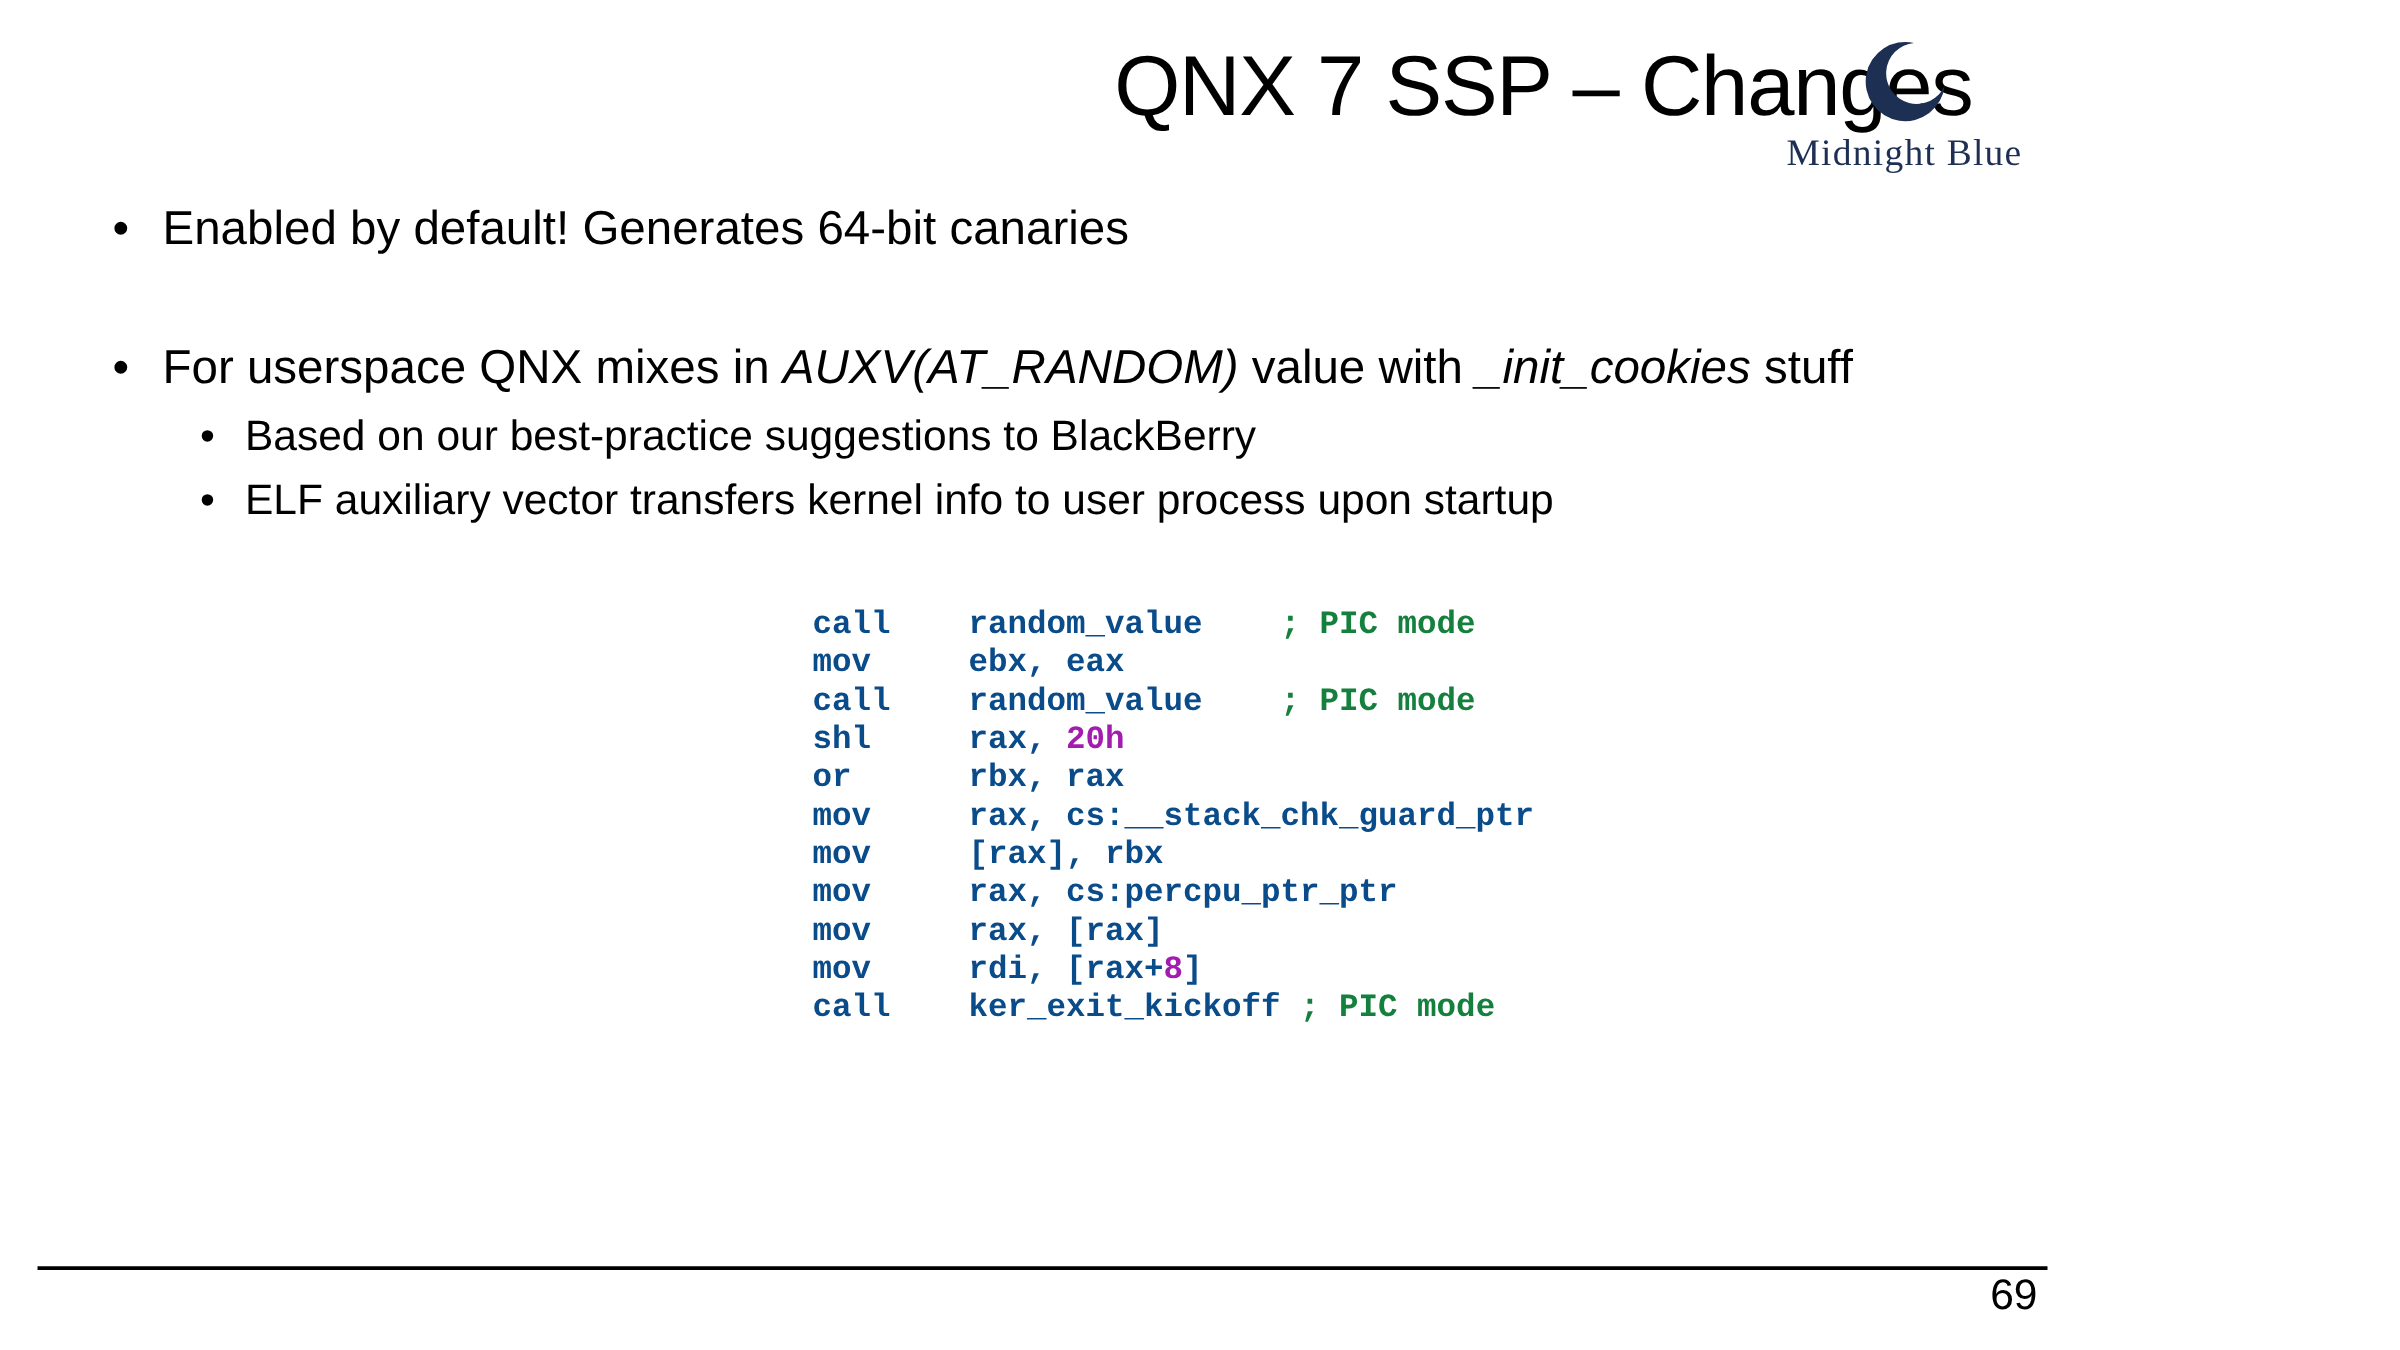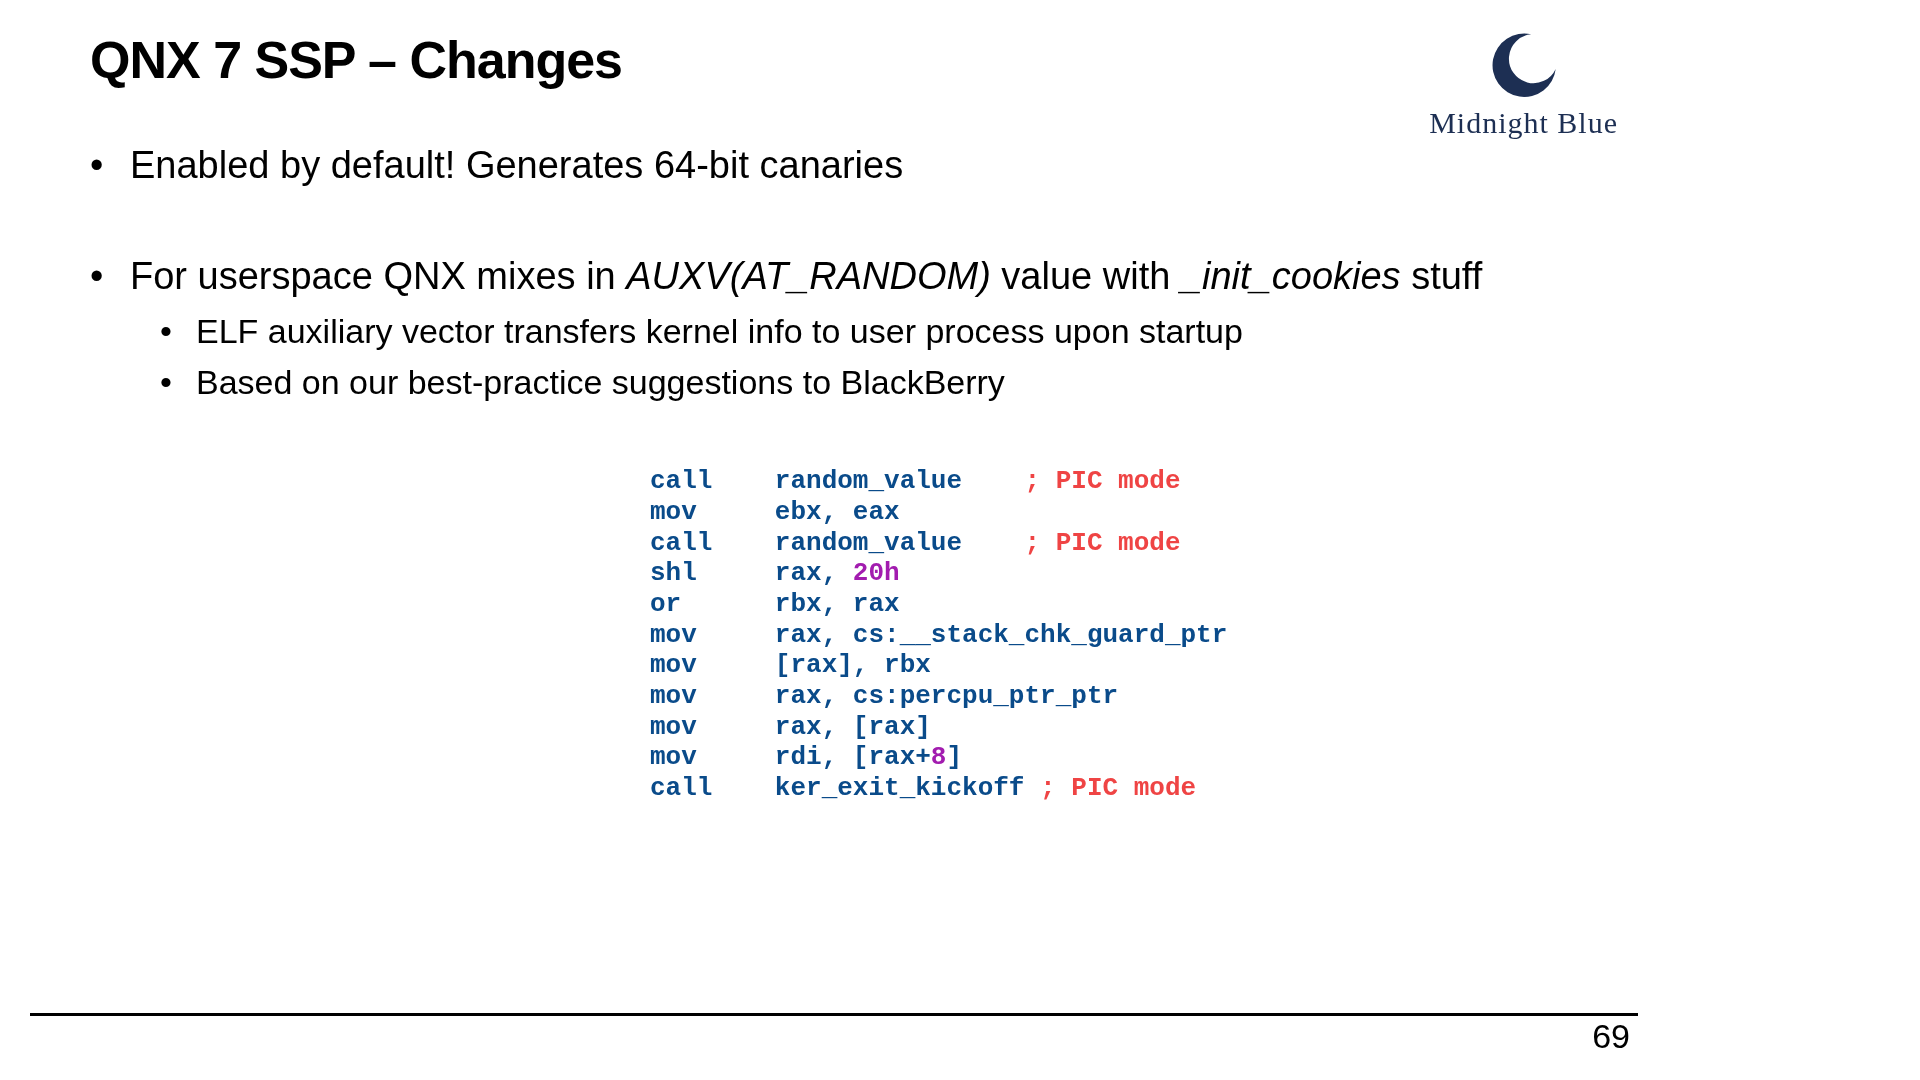--- a/index.html
+++ b/index.html
@@ -13,24 +13,25 @@
     overflow: hidden;
   }
   .slide {
     position: relative;
     width: 1668px;
     height: 1080px;
     box-sizing: border-box;
     padding: 30px 90px 0 90px;
   }
   .title {
-    font-size: 52px;
-    font-weight: 700;
+    font-size: 68px;
+    font-weight: 400;
     letter-spacing: -1px;
     margin: 0 0 50px 0;
+    text-align: right;
   }
   .logo-block {
     position: absolute;
     top: 30px;
     right: 50px;
     text-align: center;
     color: #1d2f53;
   }
   .logo-block svg {
     display: block;
@@ -87,21 +88,21 @@
   .code-block {
     font-family: "Consolas","Menlo","Courier New",monospace;
     font-size: 26px;
     font-weight: bold;
     line-height: 1.18;
     white-space: pre;
     color: #0a4b8a;
     margin: 4px 0 0 560px;
   }
   .code-block .num { color: #a21caf; }
-  .code-block .com { color: #ef4444; text-align: center; }
+  .code-block .com { color: #15803d; text-align: center; }
   .rule {
     position: absolute;
     left: 30px;
     right: 30px;
     bottom: 64px;
     border-top: 3px solid #000;
   }
   .page-num {
     position: absolute;
     right: 38px;
@@ -126,22 +127,22 @@
 
   <ul class="top">
 
     <li>
       <span>Enabled by default! Generates 64-bit canaries</span>
     </li>
 
     <li>
       <span>For userspace QNX mixes in </span><span class="ital">AUXV(AT_RANDOM)</span><span> value with </span><span class="ital">_init_cookies</span><span> stuff</span>
       <ul class="sub">
+        <li><span>Based on our best-practice suggestions to BlackBerry</span></li>
         <li><span>ELF auxiliary vector transfers kernel info to user process upon startup</span></li>
-        <li><span>Based on our best-practice suggestions to BlackBerry</span></li>
       </ul>
     </li>
 
 
   </ul>
 
   <div class="code-block"><span>call    </span><span>random_value    </span><span class="com">; PIC mode</span>
 <span>mov     </span><span>ebx, eax</span>
 <span>call    </span><span>random_value    </span><span class="com">; PIC mode</span>
 <span>shl     </span><span>rax, </span><span class="num">20h</span>

